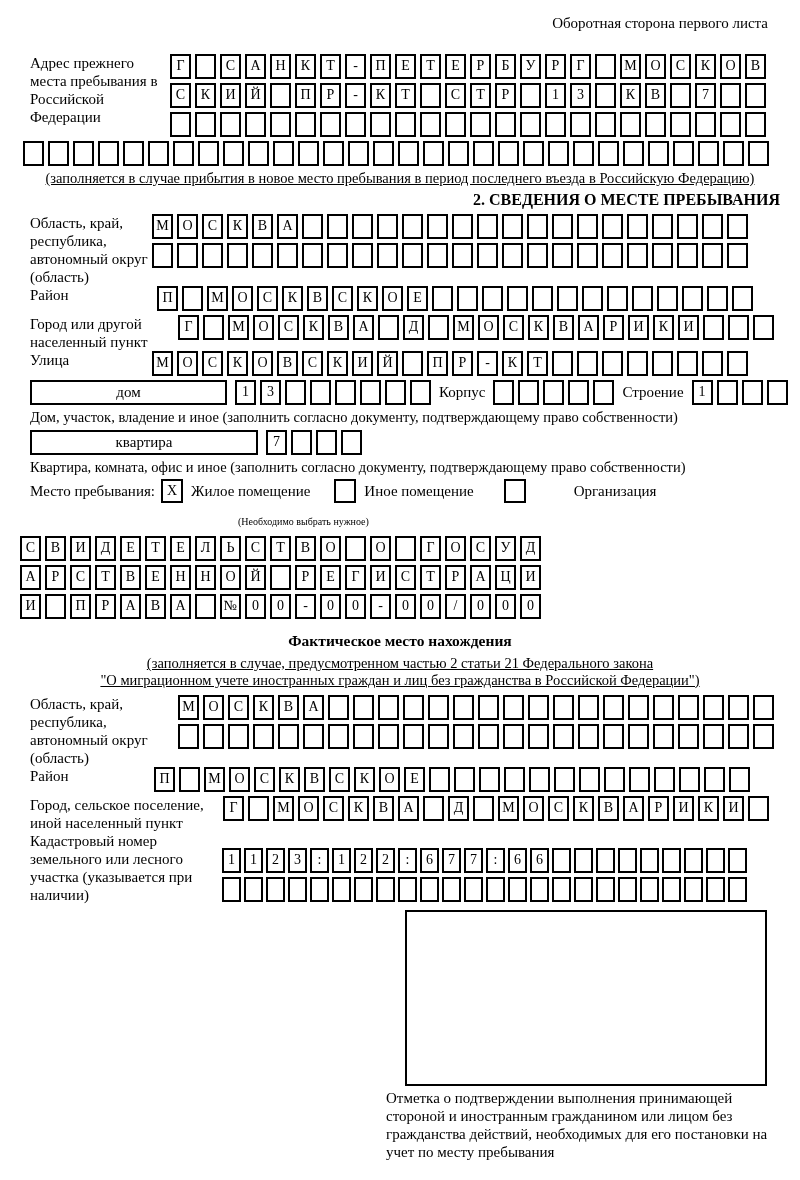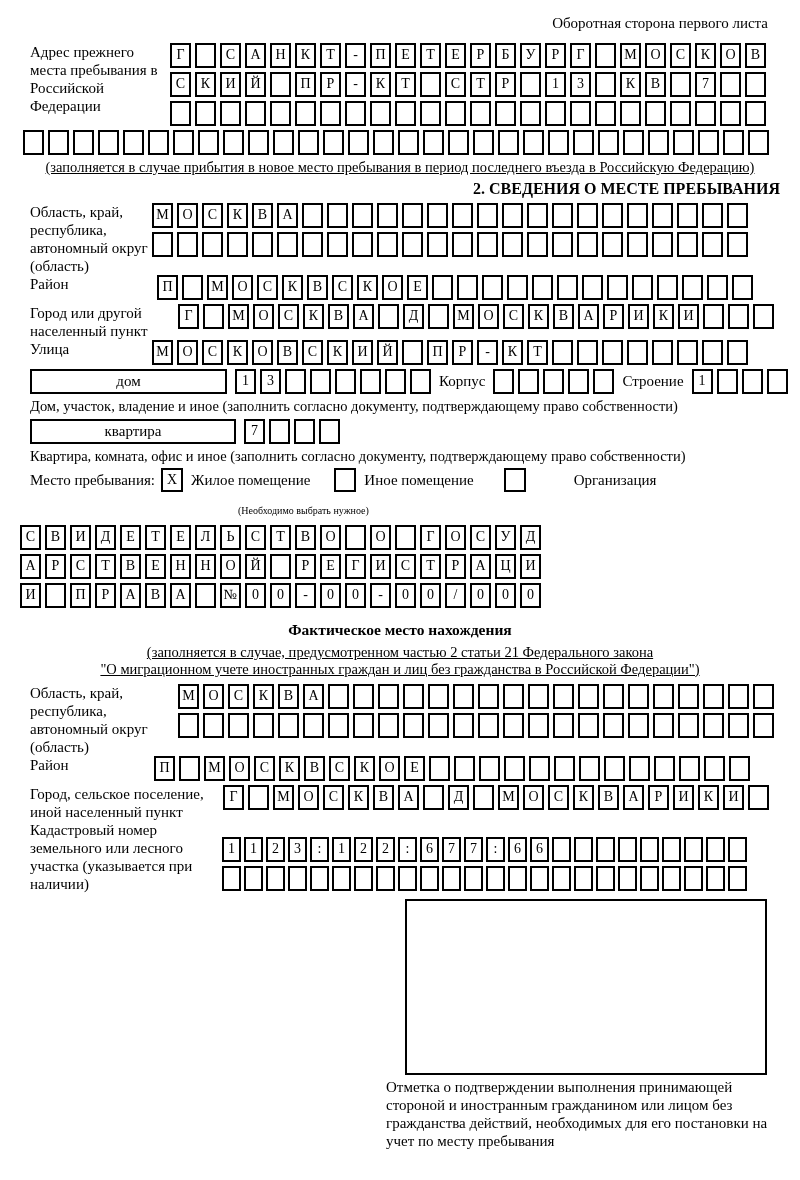--- a/index.html
+++ b/index.html
@@ -24,30 +24,30 @@
   .cells-col{display:flex;flex-direction:column;}
   .extra{margin-left:3px;}
   .note{font-size:14.5px;line-height:17px;margin-left:10px;}
   .note.center{text-align:center;margin-left:0;text-decoration:underline;}
   .sec-title{text-align:right;font-weight:bold;font-size:16px;line-height:20px;margin:3px 0 4px 0;}
   .sec-title2{text-align:center;font-weight:bold;font-size:15.5px;line-height:19px;margin:8px 0 5px 0;}
   
   .houserow{display:flex;align-items:flex-start;gap:8px;margin-left:10px;}
   .lbox{box-sizing:border-box;border:2px solid #000;height:25px;text-align:center;
         line-height:21px;font-size:15px;flex:none;background:#fff;}
-  .lb167{width:197px}.lb202{width:206px}
+  .lb167{width:197px}.lb202{width:228px}
   .ilabel{line-height:25px;font-size:15px;flex:none;}
   
   .checkrow{display:flex;align-items:center;margin-left:10px;height:24px;margin-top:3px;}
   .cb{display:inline-block;box-sizing:border-box;width:22px;height:24px;border:2px solid #000;
       text-align:center;line-height:20px;font-size:14px;flex:none;background:#fff;}
   .cr-lbl{line-height:18px;}
   .ml6{margin-left:6px}.ml8{margin-left:8px}.ml24{margin-left:24px}.ml30{margin-left:30px}.ml48{margin-left:48px}
   .subnote{margin-left:218px;font-size:10px;line-height:17px;margin-top:10px;}
-  .mt4{margin-top:4px}.mt6{margin-top:6px}.mt22{margin-top:10px}
+  .mt4{margin-top:4px}.mt6{margin-top:6px}.mt22{margin-top:21px}
   .cad-col{margin-top:16px;}
   
   .stampbox{box-sizing:border-box;width:362px;height:176px;border:2px solid #000;margin:4px 0 0 385px;background:#fff;}
   .stampcap{width:400px;margin:3px 0 0 366px;text-align:left;font-size:15px;line-height:18px;}
 </style>
 </head>
 <body>
 
 <div class="page">
 

